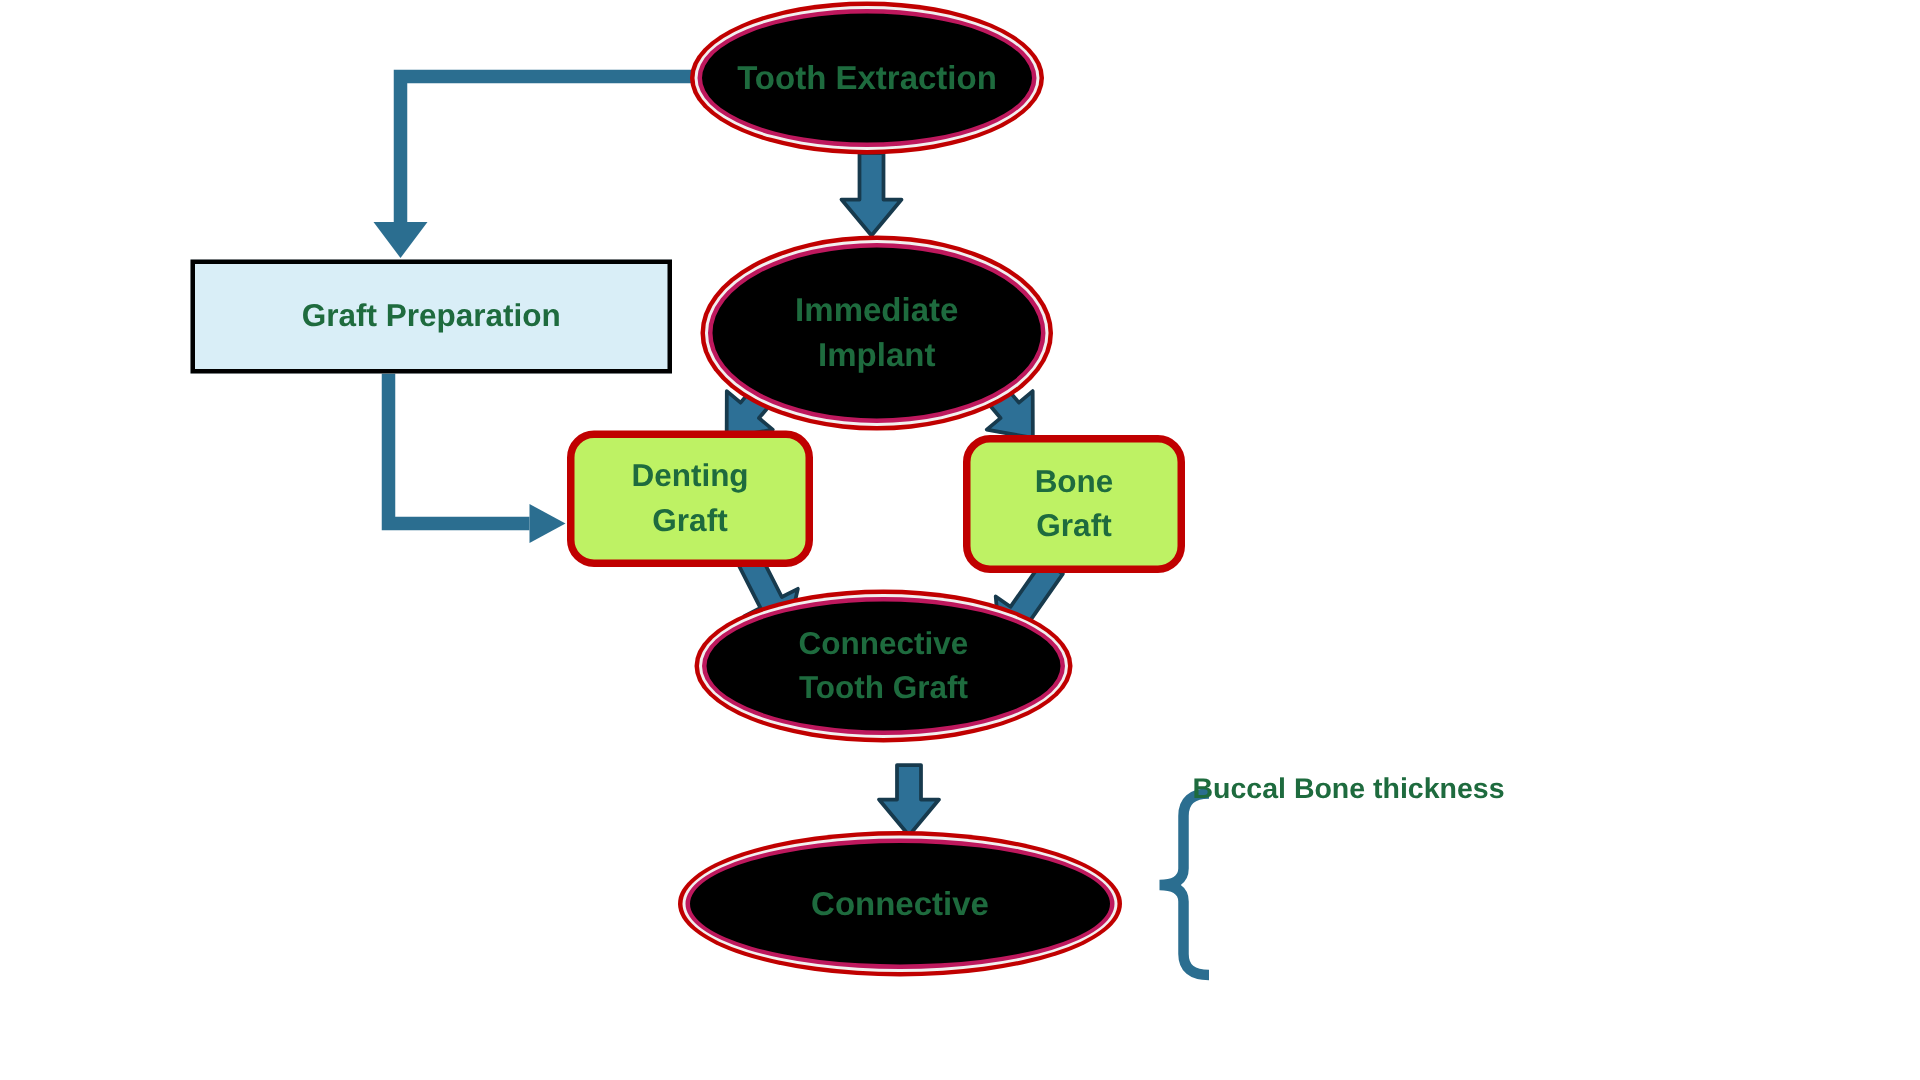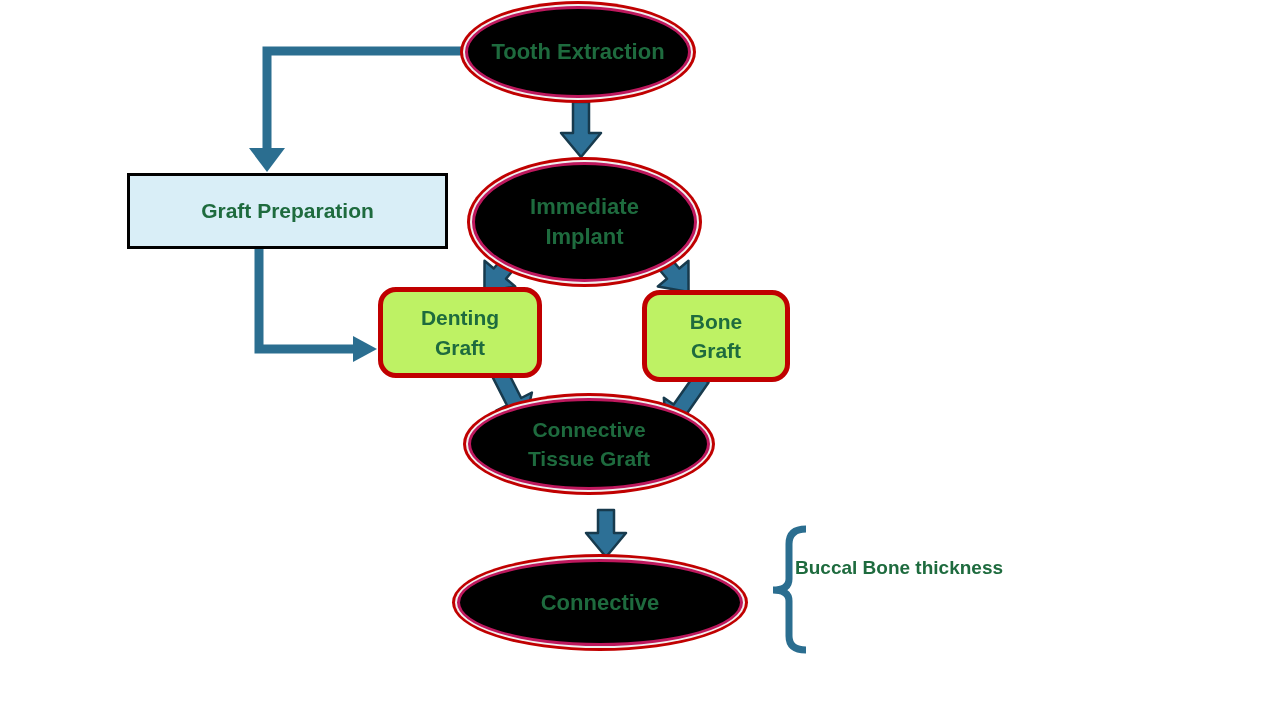--- a/index.html
+++ b/index.html
@@ -50,21 +50,21 @@
   .prep-sub { font-size: 16.5px; line-height: 1.5; }
   #tooth-extraction   { left: 465px; top: 6px;   width: 226px; height: 92px; }
   #immediate-implant  { left: 472px; top: 162px; width: 225px; height: 120px; }
   #graft-preparation  { left: 127px; top: 173px; width: 321px; height: 76px; }
   #denting-graft      { left: 378px; top: 287px; width: 164px; height: 91px; }
   #bone-graft         { left: 642px; top: 290px; width: 148px; height: 92px; }
   #connective-tissue  { left: 468px; top: 398px; width: 242px; height: 92px; }
   #comparison         { left: 457px; top: 559px; width: 286px; height: 87px; }
   #outcomes {
     position: absolute;
-    left: 795px; top: 553px;
+    left: 795px; top: 512px;
     z-index: 2;
     font-weight: bold;
     font-size: 19px;
     line-height: 29px;
     color: #1E6B3E;
     white-space: nowrap;
   }
 </style>
 </head>
 <body>
@@ -111,21 +111,21 @@
     <span>Graft</span>
   </div>
 
   <div class="node rounded-yellow lbl-21" id="bone-graft">
     <span>Bone</span>
     <span>Graft</span>
   </div>
 
   <div class="node ellipse lbl-21" id="connective-tissue">
     <span>Connective</span>
-    <span>Tissue Graft</span>
+    <span>Tooth Graft</span>
   </div>
 
   <div class="node ellipse lbl-22" id="comparison">
     <span>Connective</span>
   </div>
 
   <div id="outcomes">
     <div>Buccal Bone thickness</div>
   </div>
 

